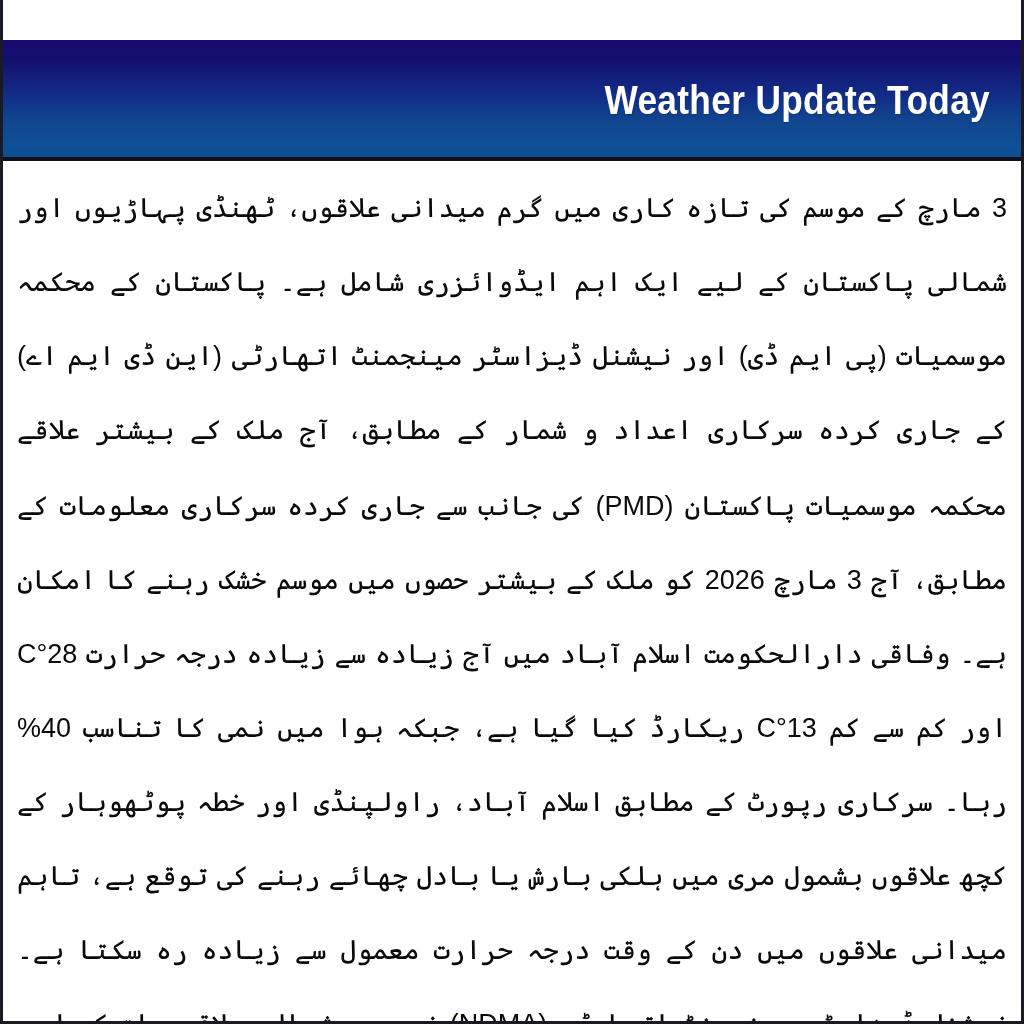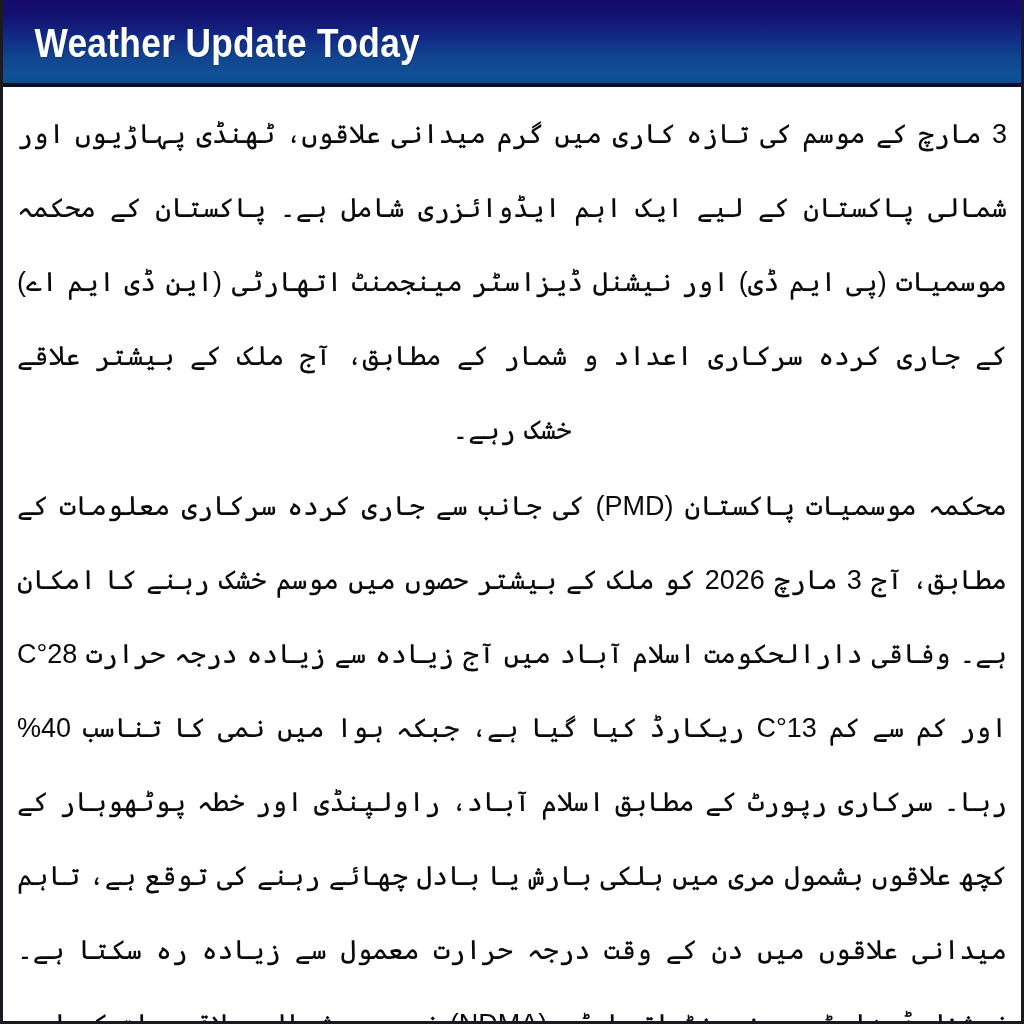--- a/index.html
+++ b/index.html
@@ -20,34 +20,35 @@
     background: #ffffff;
     overflow: hidden;
     border-left: 3px solid #1a1a22;
     border-right: 3px solid #1a1a22;
     border-bottom: 3px solid #1a1a22;
   }
 
   
   .banner {
     position: relative;
-    height: 87px;
+    height: 121px;
     box-sizing: border-box;
     background: linear-gradient(to bottom,
                 #160a6e 0%,
                 #13106f 18%,
                 #122a86 45%,
                 #11468f 70%,
                 #0f5096 88%,
                 #0d4f93 100%);
     border-bottom: 4px solid #101018;
     display: flex;
     align-items: center;
-    justify-content: flex-start;
+    justify-content: flex-end;
     direction: ltr;
+    margin-top: 40px;
   }
   .banner-title {
     color: #ffffff;
     font-family: "Liberation Sans", sans-serif;
     font-weight: bold;
     font-size: 41px;
     letter-spacing: 0.4px;
     transform: scaleX(0.86);
     transform-origin: center center;
     white-space: nowrap;
@@ -89,21 +90,20 @@
 <div id="page">
 
   <div class="banner">
     <div class="banner-title">Weather Update Today</div>
   </div>
 
   <div class="article">
 
     <p class="para">
       <span>3 مارچ کے موسم کی تازہ کاری میں گرم میدانی علاقوں، ٹھنڈی پہاڑیوں اور شمالی پاکستان کے لیے ایک اہم ایڈوائزری شامل ہے۔ پاکستان کے محکمہ موسمیات (پی ایم ڈی) اور نیشنل ڈیزاسٹر مینجمنٹ اتھارٹی (این ڈی ایم اے) کے جاری کردہ سرکاری اعداد و شمار کے مطابق، آج ملک کے بیشتر علاقے</span>
-      <span class="tail">خشک رہے۔</span>
     </p>
 
     <p class="para">
       <span>محکمہ موسمیات پاکستان (PMD) کی جانب سے جاری کردہ سرکاری معلومات کے مطابق، آج 3 مارچ 2026 کو ملک کے بیشتر حصوں میں موسم خشک رہنے کا امکان ہے۔ وفاقی دارالحکومت اسلام آباد میں آج زیادہ سے زیادہ درجہ حرارت 28°C اور کم سے کم 13°C ریکارڈ کیا گیا ہے، جبکہ ہوا میں نمی کا تناسب 40% رہا۔ سرکاری رپورٹ کے مطابق اسلام آباد، راولپنڈی اور خطہ پوٹھوہار کے کچھ علاقوں بشمول مری میں ہلکی بارش یا بادل چھائے رہنے کی توقع ہے، تاہم میدانی علاقوں میں دن کے وقت درجہ حرارت معمول سے زیادہ رہ سکتا ہے۔ نیشنل ڈیزاسٹر مینجمنٹ اتھارٹی (NDMA) نے بھی شمالی علاقہ جات کے لیے گلیشیئر پگھلنے کے خدشے کے پیش نظر الرٹ جاری کر رکھا ہے، لیکن عمومی طور پر آج ملک کے وسطی اور جنوبی علاقوں بشمول پنجاب اور سندھ میں موسم خشک اور گرم رہے گا۔</span>
     </p>
 
   </div>
 
 </div>
 

